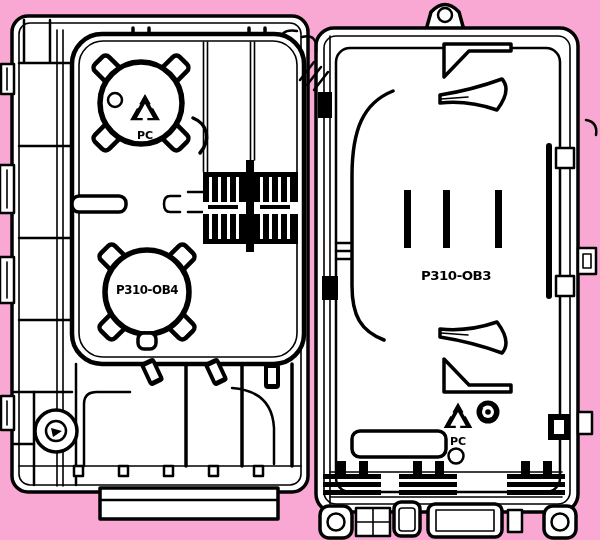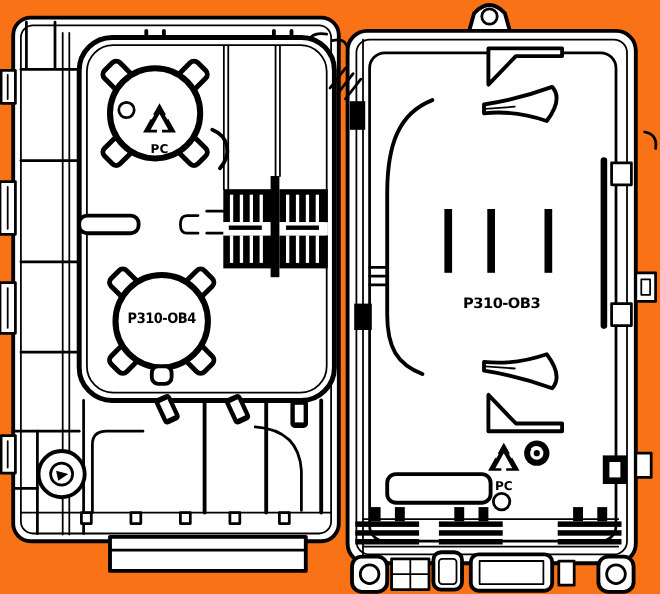--- a/index.html
+++ b/index.html
@@ -1,16 +1,16 @@
 <!DOCTYPE html>
 <html><head>
 <meta charset="utf-8">
 <style>
   html,body{margin:0;padding:0;background:#fff;}
-  .stage{position:relative;width:600px;height:540px;background:#f97316;overflow:hidden;
+  .stage{position:relative;width:600px;height:540px;background:#f9a8d4;overflow:hidden;
          font-family:"DejaVu Sans",sans-serif;}
   svg{position:absolute;left:0;top:0;}
   svg *{stroke-linejoin:round;stroke-linecap:round;}
   .s1{stroke:#000;stroke-width:1.6;fill:none}
   .s2{stroke:#000;stroke-width:2.5;fill:none}
   .s3{stroke:#000;stroke-width:3.5;fill:none}
   .w2{stroke:#000;stroke-width:2.5;fill:#fff}
   .w3{stroke:#000;stroke-width:3.5;fill:#fff}
   .w4{stroke:#000;stroke-width:4.5;fill:#fff}
   .w5{stroke:#000;stroke-width:5.5;fill:#fff}

